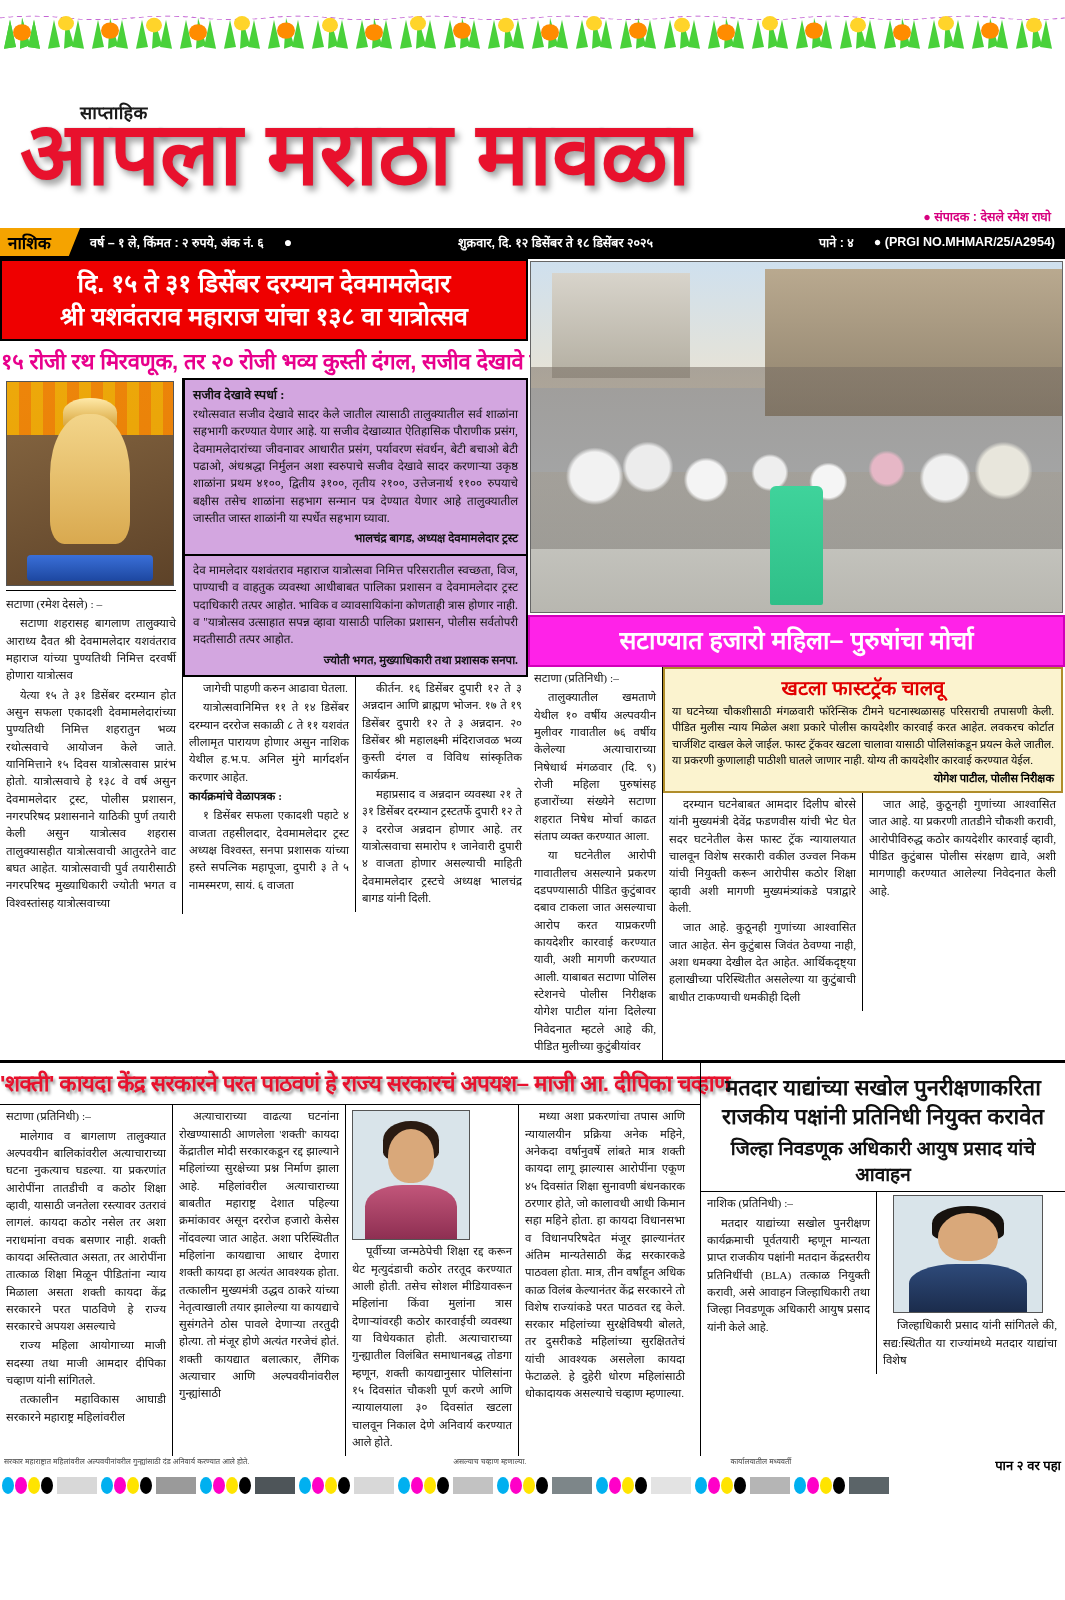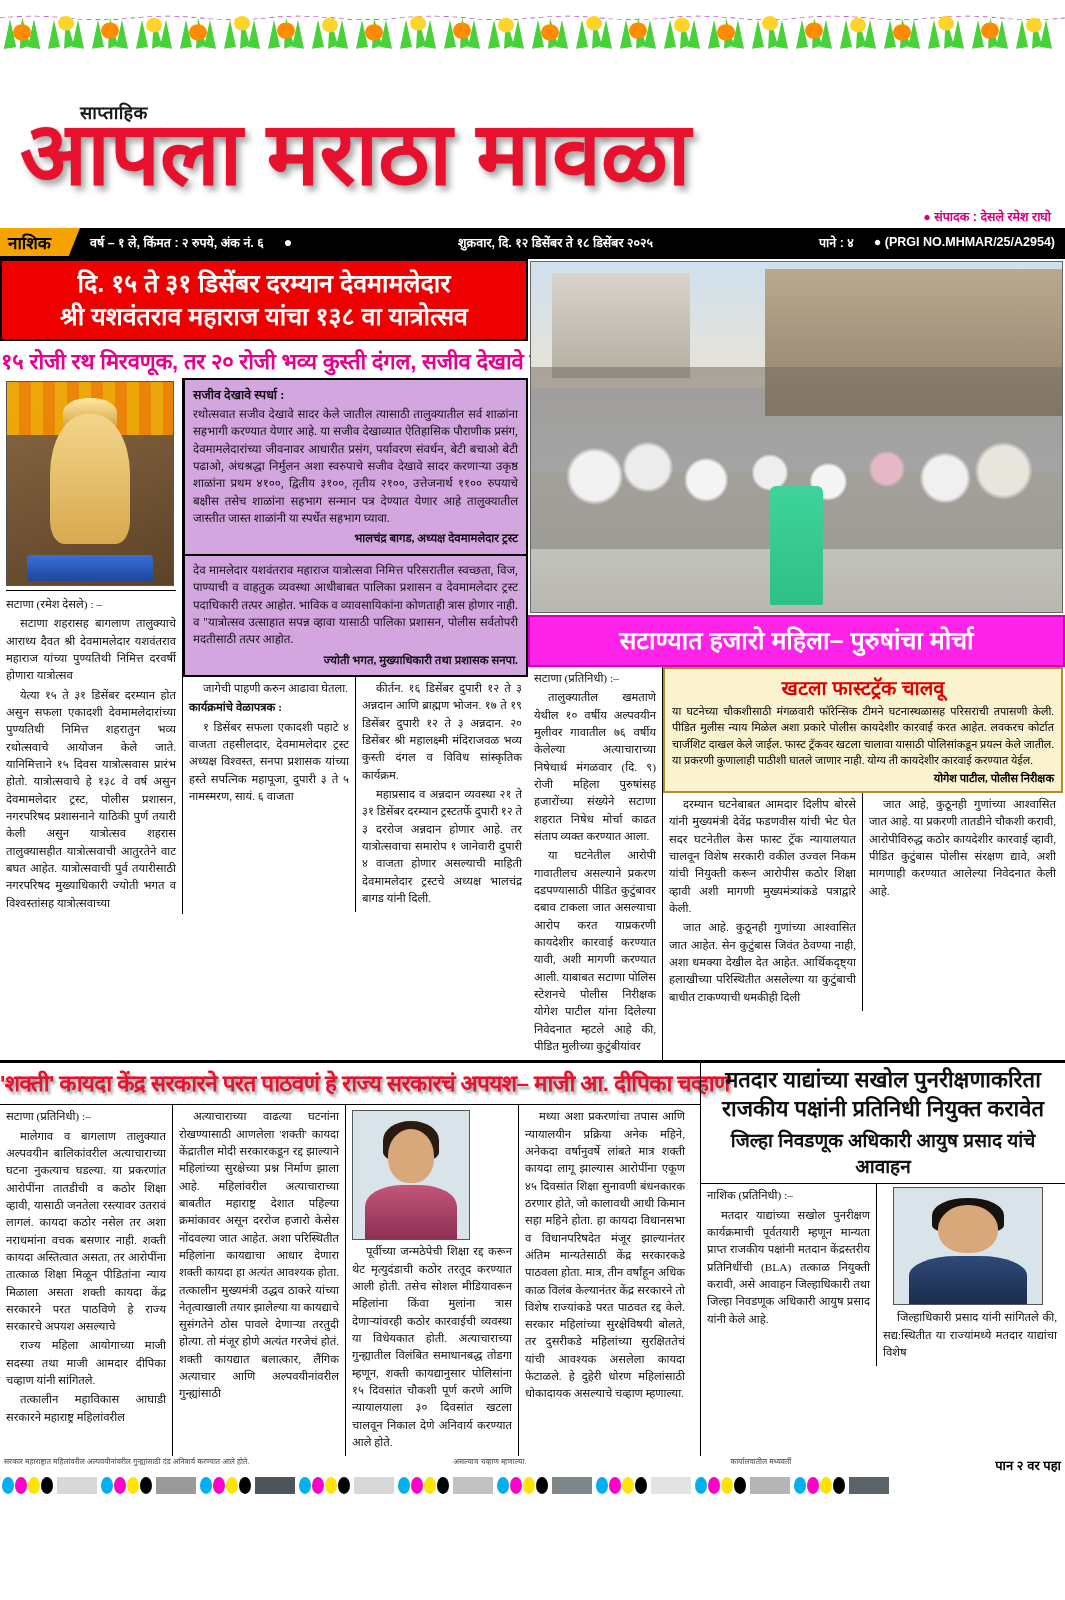--- a/index.html
+++ b/index.html
@@ -173,20 +173,21 @@
     font-weight: bold; font-size: 22.5px; color: #e8112d;
     -webkit-text-stroke: 2px #fff; paint-order: stroke fill;
     text-shadow: 2px 3px 3px rgba(0,0,0,.4);
     text-align: center; white-space: nowrap; letter-spacing: -.6px;
     padding: 4px 0 6px;
   }
   .black-head {
     font-family: "Liberation Sans", sans-serif;
     font-weight: bold; font-size: 22px; color: #111; text-align: center; line-height: 1.3;
     padding: 3px 2px 2px;
+    margin-top: 8px;
   }
   .black-sub {
     font-family: "Liberation Sans", sans-serif;
     font-weight: bold; font-size: 19px; color: #111; text-align: center;
     padding: 2px 2px 4px;
   }
 
   .portrait { width: 118px; height: 130px; border: 1px solid #555; overflow:hidden;
     position: relative; background: #d9e4ea; float: left; margin: 2px 6px 3px 0; }
   .portrait .head { position:absolute; left:30%; top:14%; width:40%; height:42%;
@@ -346,20 +347,21 @@
           </div>
 
           <div class="lilac" style="border-top:none;">
             <span>देव मामलेदार यशवंतराव महाराज यात्रोत्सवा निमित्त परिसरातील स्वच्छता, विज, पाण्याची व वाहतुक व्यवस्था आधीबाबत पालिका प्रशासन व देवमामलेदार ट्रस्ट पदाधिकारी तत्पर आहोत. भाविक व व्यावसायिकांना कोणताही त्रास होणार नाही. व "यात्रोत्सव उत्साहात सपन्न व्हावा यासाठी पालिका प्रशासन, पोलीस सर्वतोपरी मदतीसाठी तत्पर आहोत.</span>
             <span class="credit">ज्योती भगत, मुख्याधिकारी तथा प्रशासक सनपा.</span>
           </div>
 
           <div class="colwrap">
             <div class="c col" style="width:172px;">
               <p>जागेची पाहणी करुन आढावा घेतला.</p>
+              <p>यात्रोत्सवानिमित्त ११ ते १४ डिसेंबर दरम्यान दररोज सकाळी ८ ते ११ यशवंत लीलामृत पारायण होणार असुन नाशिक येथील ह.भ.प. अनिल मुंगे मार्गदर्शन करणार आहेत.</p>
               <p class="subhd">कार्यक्रमांचे वेळापत्रक :</p>
               <p>१ डिसेंबर सफला एकादशी पहाटे ४ वाजता तहसीलदार, देवमामलेदार ट्रस्ट अध्यक्ष विश्वस्त, सनपा प्रशासक यांच्या हस्ते सपत्निक महापूजा, दुपारी ३ ते ५ नामस्मरण, सायं. ६ वाजता</p>
             </div>
             <div class="vrule"></div>
             <div class="c col" style="width:172px;">
               <p>कीर्तन. १६ डिसेंबर दुपारी १२ ते ३ अन्नदान आणि ब्राह्मण भोजन. १७ ते १९ डिसेंबर दुपारी १२ ते ३ अन्नदान. २० डिसेंबर श्री महालक्ष्मी मंदिराजवळ भव्य कुस्ती दंगल व विविध सांस्कृतिक कार्यक्रम.</p>
               <p>महाप्रसाद व अन्नदान व्यवस्था २१ ते ३१ डिसेंबर दरम्यान ट्रस्टतर्फे दुपारी १२ ते ३ दररोज अन्नदान होणार आहे. तर यात्रोत्सवाचा समारोप १ जानेवारी दुपारी ४ वाजता होणार असल्याची माहिती देवमामलेदार ट्रस्टचे अध्यक्ष भालचंद्र बागड यांनी दिली.</p>
             </div>
           </div>
         </div>

